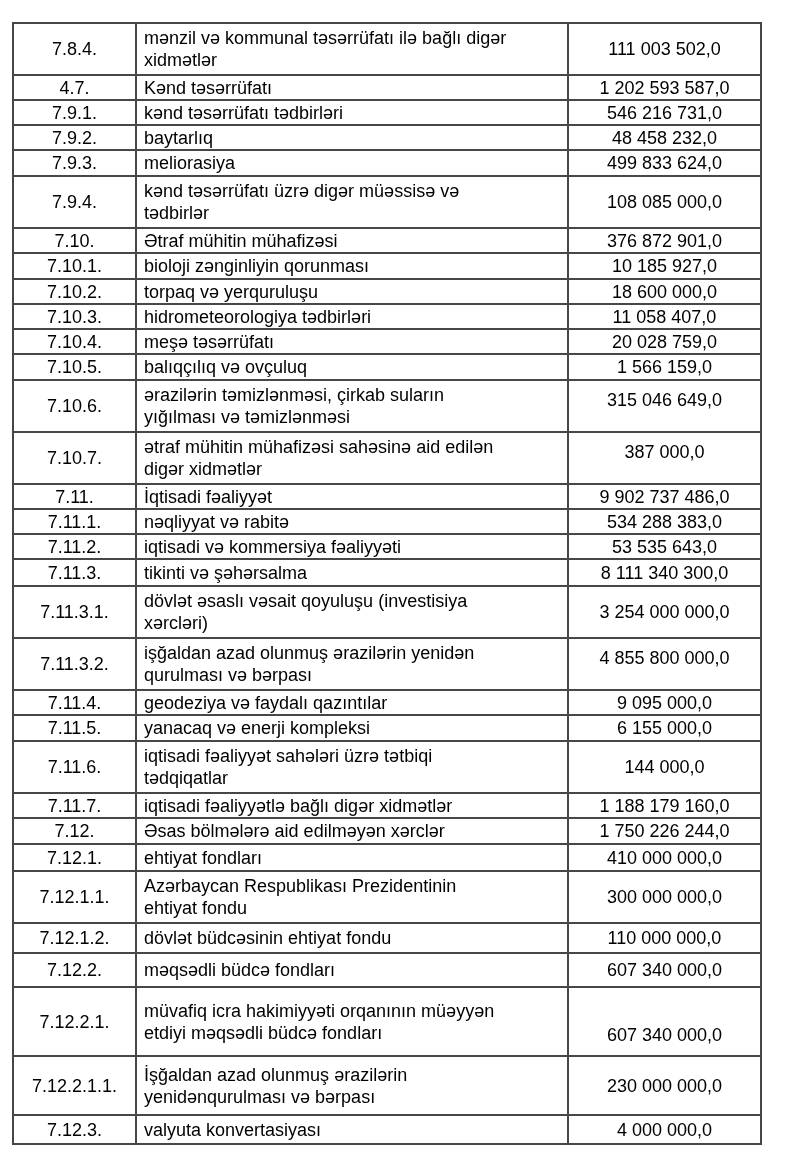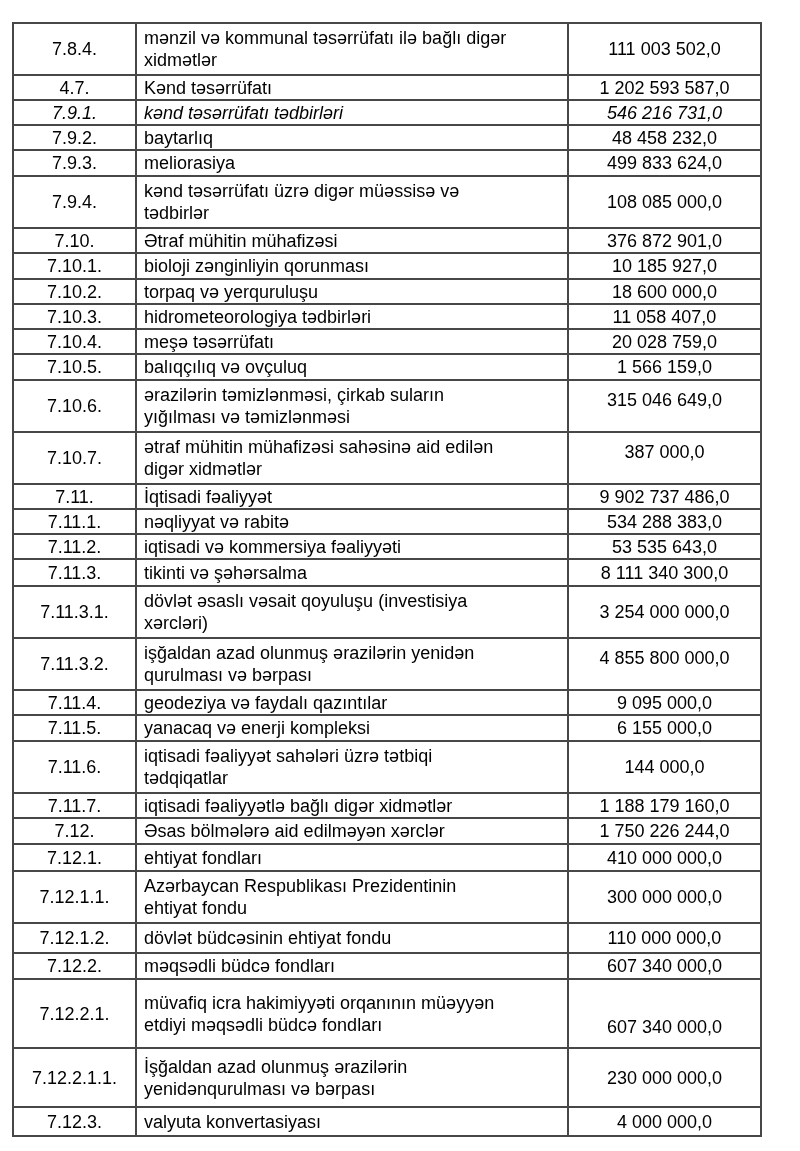--- a/index.html
+++ b/index.html
@@ -72,21 +72,21 @@
     <td class="code">7.8.4.</td>
     <td class="desc">mənzil və kommunal təsərrüfatı ilə bağlı digər
 xidmətlər</td>
     <td class="val">111 003 502,0</td>
   </tr>
         <tr style="height: 25px;">
     <td class="code">4.7.</td>
     <td class="desc">Kənd təsərrüfatı</td>
     <td class="val">1 202 593 587,0</td>
   </tr>
-        <tr style="height: 25px; font-style: italic;">
+        <tr style="height: 25px;">
     <td class="code">7.9.1.</td>
     <td class="desc">kənd təsərrüfatı tədbirləri</td>
     <td class="val">546 216 731,0</td>
   </tr>
         <tr style="height: 25px;">
     <td class="code">7.9.2.</td>
     <td class="desc">baytarlıq</td>
     <td class="val">48 458 232,0</td>
   </tr>
         <tr style="height: 26px;">
@@ -209,21 +209,21 @@
     <td class="code">7.12.1.1.</td>
     <td class="desc">Azərbaycan Respublikası Prezidentinin
 ehtiyat fondu</td>
     <td class="val">300 000 000,0</td>
   </tr>
         <tr style="height: 30px;">
     <td class="code">7.12.1.2.</td>
     <td class="desc">dövlət büdcəsinin ehtiyat fondu</td>
     <td class="val">110 000 000,0</td>
   </tr>
-        <tr style="height: 26px; margin-left: 17px;">
+        <tr style="height: 34px; margin-left: 17px;">
     <td class="code">7.12.2.</td>
     <td class="desc">məqsədli büdcə fondları</td>
     <td class="val">607 340 000,0</td>
   </tr>
         <tr class="va-low" style="height: 69px;">
     <td class="code">7.12.2.1.</td>
     <td class="desc">müvafiq icra hakimiyyəti orqanının müəyyən
 etdiyi məqsədli büdcə fondları</td>
     <td class="val">607 340 000,0</td>
   </tr>

